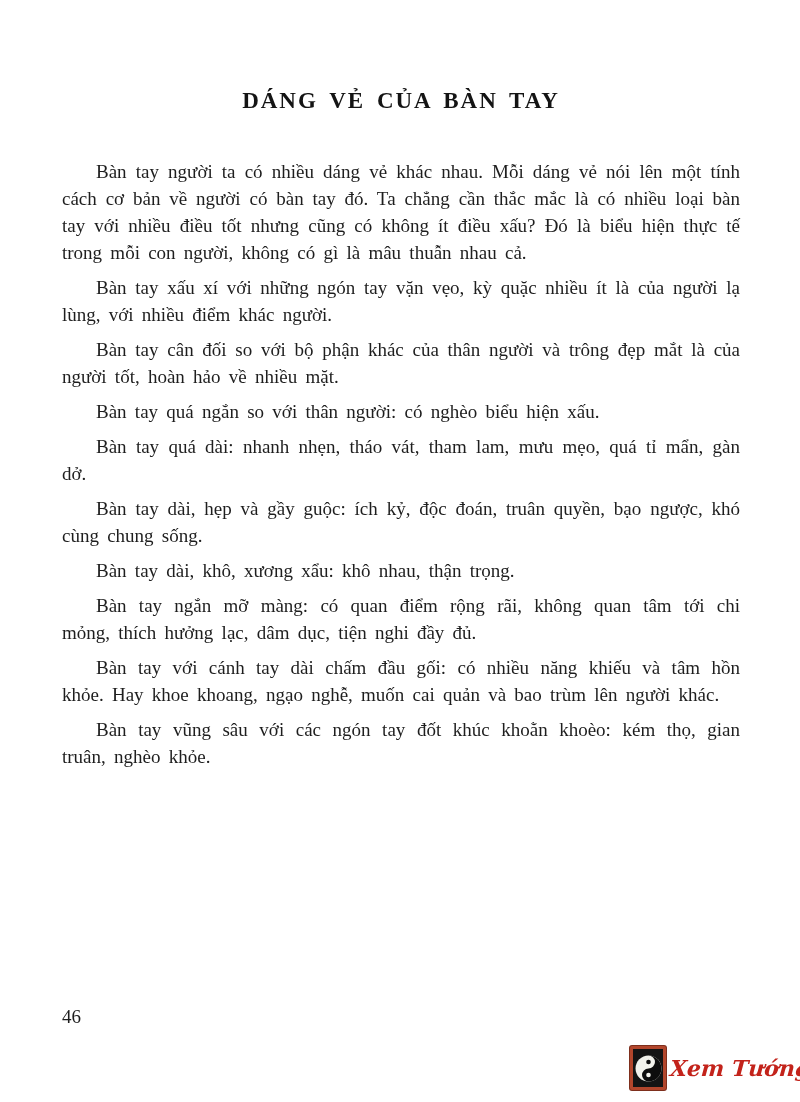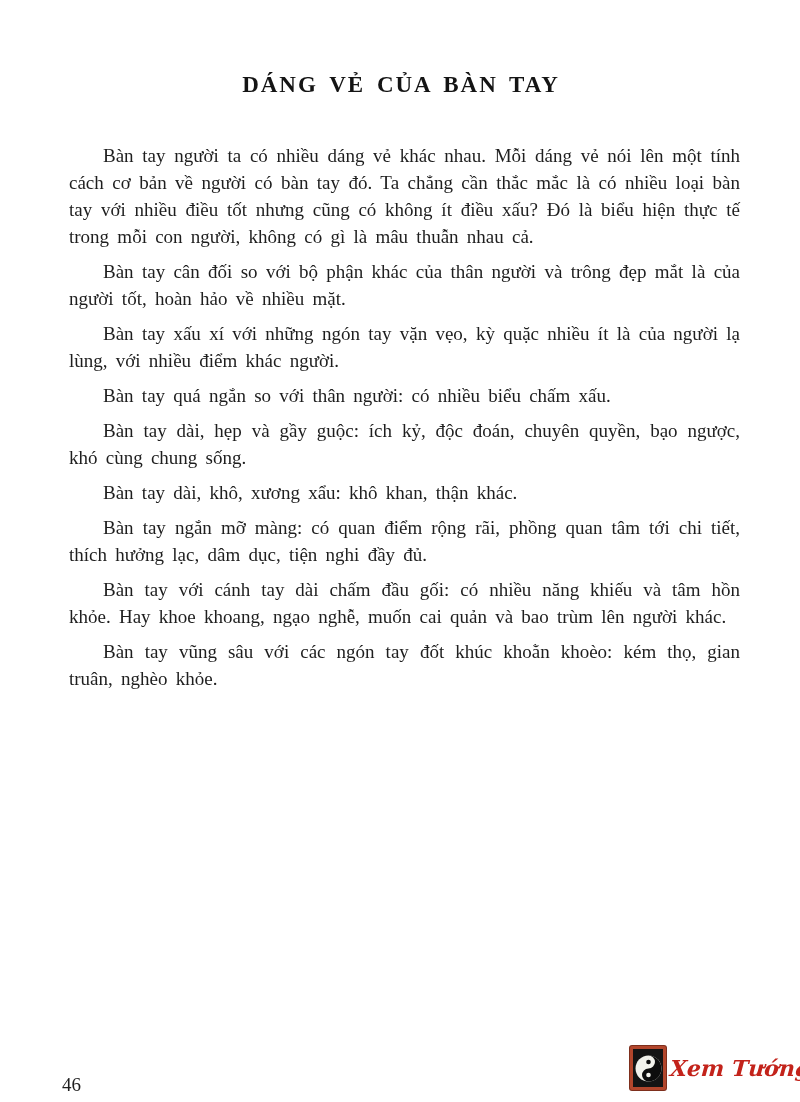--- a/index.html
+++ b/index.html
@@ -26,39 +26,39 @@
     width: 678px;
   }
 
   .title {
     font-family: "Liberation Serif", serif;
     font-size: 23px;
     font-weight: bold;
     text-align: center;
     letter-spacing: 2px;
     color: #141414;
-    margin: 0 0 44px 0;
+    margin: 16px 0 44px 0;
     word-spacing: 4px;
   }
 
   .paragraphs p {
     font-family: "Liberation Serif", serif;
     font-size: 19px;
     line-height: 27px;
     color: #1e1e1e;
     text-align: justify;
     text-indent: 34px;
     word-spacing: 3.5px;
-    margin: 0 0 8px 7px;
+    margin: 0 0 8px 0;
   }
 
   .page-number {
     position: absolute;
     left: 62px;
-    top: 1074px;
+    top: 1006px;
     font-family: "Liberation Serif", serif;
     font-size: 19px;
     color: #1e1e1e;
   }
 
   .watermark {
     position: absolute;
     left: 630px;
     top: 1046px;
     display: flex;
@@ -94,26 +94,27 @@
 </head>
 <body>
 
 <div class="page">
 
   <div class="content">
     <h1 class="title">DÁNG VẺ CỦA BÀN TAY</h1>
 
     <div class="paragraphs">
         <p>Bàn tay người ta có nhiều dáng vẻ khác nhau. Mỗi dáng vẻ nói lên một tính cách cơ bản về người có bàn tay đó. Ta chẳng cần thắc mắc là có nhiều loại bàn tay với nhiều điều tốt nhưng cũng có không ít điều xấu? Đó là biểu hiện thực tế trong mỗi con người, không có gì là mâu thuẫn nhau cả.</p>
+        <p>Bàn tay xấu xí với những ngón tay vặn vẹo, kỳ quặc nhiều ít là của người lạ lùng, với nhiều điểm khác người.</p>
         <p>Bàn tay cân đối so với bộ phận khác của thân người và trông đẹp mắt là của người tốt, hoàn hảo về nhiều mặt.</p>
-        <p>Bàn tay xấu xí với những ngón tay vặn vẹo, kỳ quặc nhiều ít là của người lạ lùng, với nhiều điểm khác người.</p>
-        <p>Bàn tay quá ngắn so với thân người: có nhiều biểu chấm xấu.</p>
-        <p>Bàn tay dài, hẹp và gầy guộc: ích kỷ, độc đoán, chuyên quyền, bạo ngược, khó cùng chung sống.</p>
-        <p>Bàn tay dài, khô, xương xẩu: khô khan, thận khác.</p>
-        <p>Bàn tay ngắn mỡ màng: có quan điểm rộng rãi, phồng quan tâm tới chi tiết, thích hưởng lạc, dâm dục, tiện nghi đầy đủ.</p>
+        <p>Bàn tay quá ngắn so với thân người: có nghèo biểu hiện xấu.</p>
+        <p>Bàn tay quá dài: nhanh nhẹn, tháo vát, tham lam, mưu mẹo, quá tỉ mẩn, gàn dở.</p>
+        <p>Bàn tay dài, hẹp và gầy guộc: ích kỷ, độc đoán, truân quyền, bạo ngược, khó cùng chung sống.</p>
+        <p>Bàn tay dài, khô, xương xẩu: khô nhau, thận trọng.</p>
+        <p>Bàn tay ngắn mỡ màng: có quan điểm rộng rãi, không quan tâm tới chi mỏng, thích hưởng lạc, dâm dục, tiện nghi đầy đủ.</p>
         <p>Bàn tay với cánh tay dài chấm đầu gối: có nhiều năng khiếu và tâm hồn khỏe. Hay khoe khoang, ngạo nghễ, muốn cai quản và bao trùm lên người khác.</p>
         <p>Bàn tay vũng sâu với các ngón tay đốt khúc khoằn khoèo: kém thọ, gian truân, nghèo khỏe.</p>
       </div>
   </div>
 
   <div class="page-number">46</div>
 
   <div class="watermark">
     <div class="logo-box">
       <svg viewBox="0 0 100 100" width="27" height="27" aria-hidden="true">

